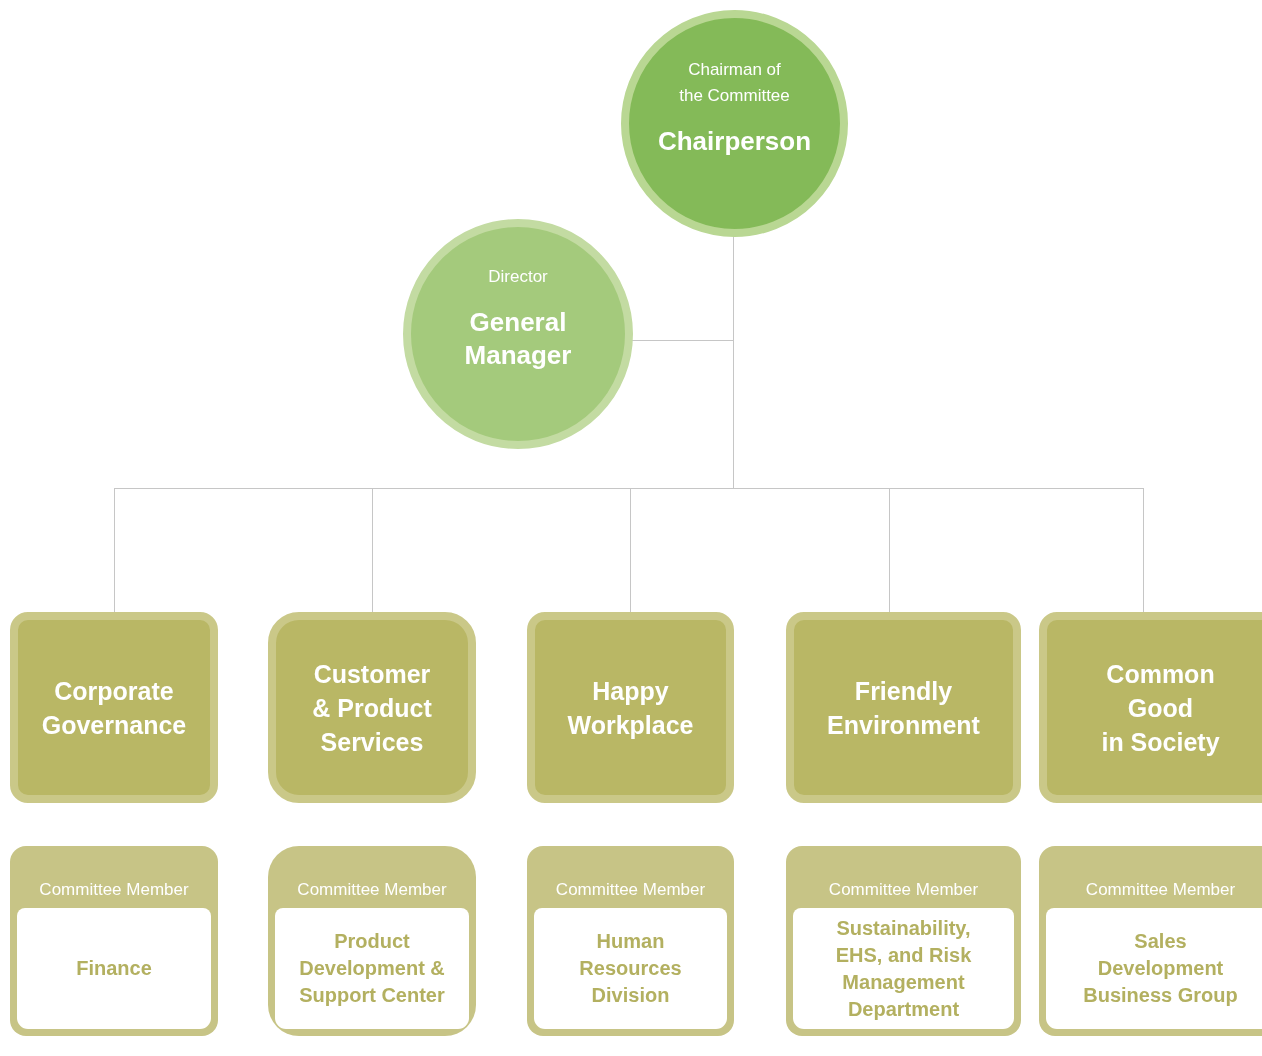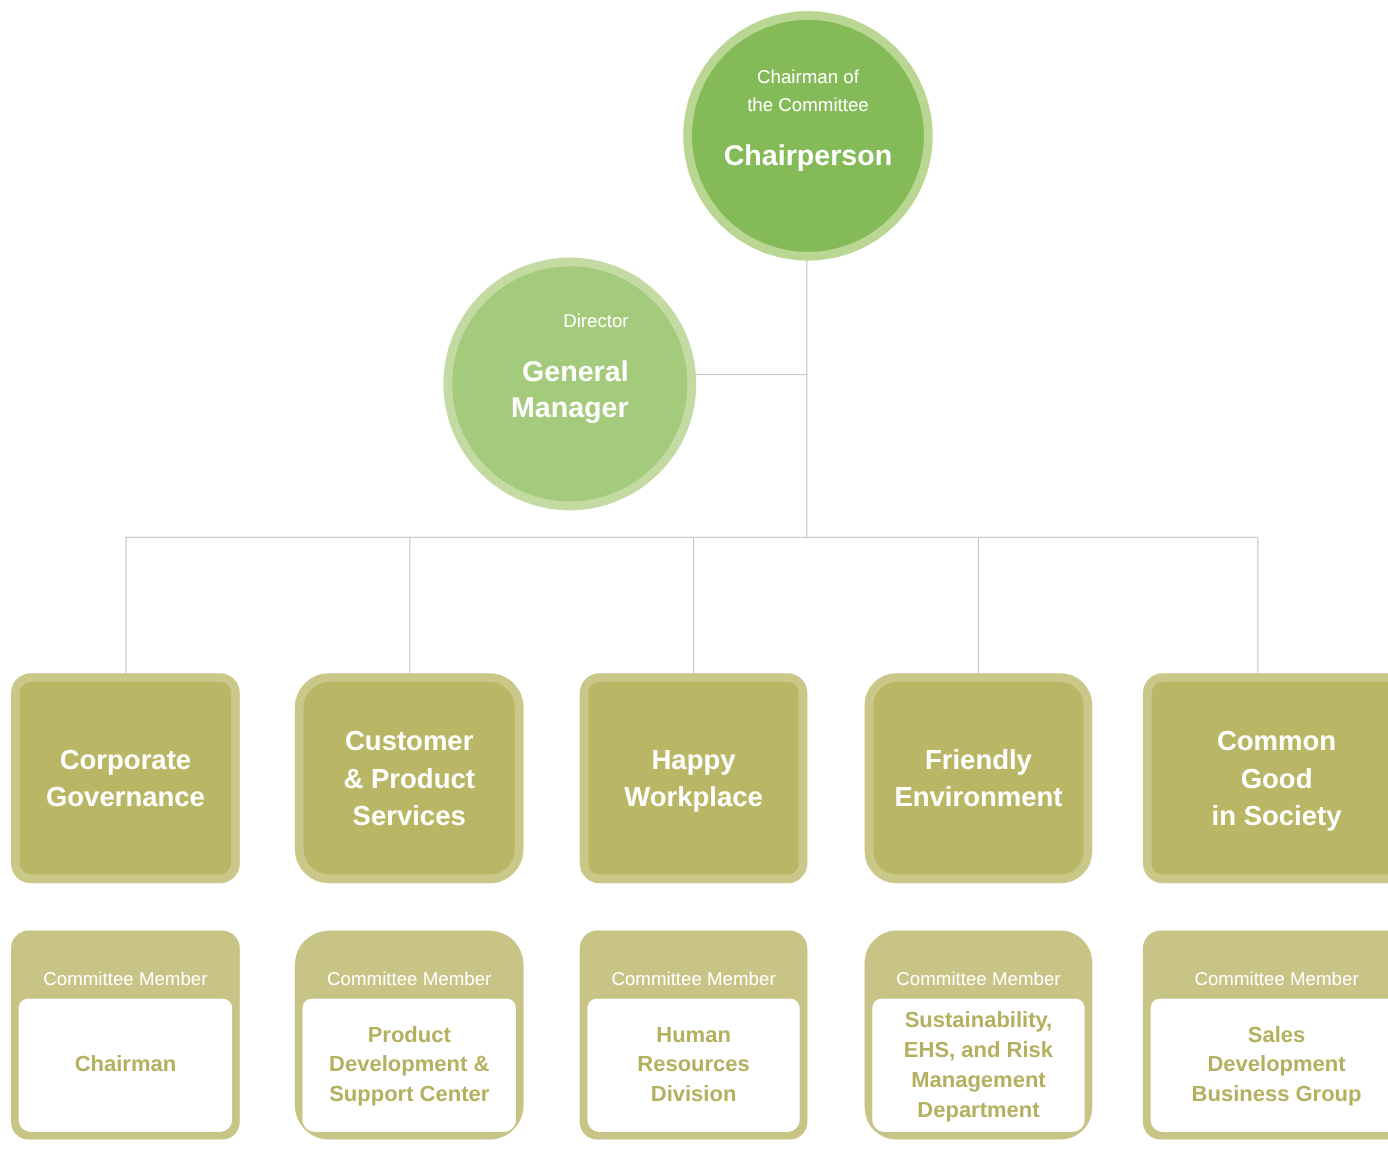--- a/index.html
+++ b/index.html
@@ -17,22 +17,22 @@
   
   .line{position:absolute;background:var(--connector);}
   .line.v{width:1px;}
   .line.h{height:1px;}
 
   
   .circle{position:absolute;border-radius:50%;display:flex;flex-direction:column;
           align-items:center;justify-content:center;text-align:center;color:var(--text-on-fill);}
   .circle.root{left:621px;top:10px;width:211px;height:211px;
           background:var(--root-fill);border:8px solid var(--root-ring);}
-  .circle.assistant{left:403px;top:234px;width:214px;height:214px;
-          background:var(--assistant-fill);border:8px solid var(--assistant-ring);text-align:right;}
+  .circle.assistant{left:403px;top:219px;width:214px;height:214px;
+          background:var(--assistant-fill);border:8px solid var(--assistant-ring);}
   .circle .inner{transform:translateY(-16px);}
   .circle .subtitle{font-size:17px;line-height:26px;white-space:pre-line;}
   .circle .title{font-size:26px;line-height:33px;font-weight:bold;margin-top:16px;white-space:pre-line;}
 
   
   .box{position:absolute;top:612px;height:191px;box-sizing:border-box;
        background:var(--box-fill);border:8px solid var(--box-ring);border-radius:18px;
        display:flex;align-items:center;justify-content:center;text-align:center;}
   .box .box-title{color:var(--text-on-fill);font-weight:bold;font-size:25px;line-height:34px;white-space:pre-line;}
 
@@ -43,21 +43,21 @@
         padding-top:25px;box-sizing:border-box;color:var(--text-on-fill);font-size:17px;}
   .card .card-body{position:absolute;left:7px;right:7px;top:62px;bottom:7px;
         background:var(--card-body-bg);border-radius:8px 8px 11px 11px;
         display:flex;align-items:center;justify-content:center;text-align:center;
         color:var(--card-text);font-weight:bold;font-size:20px;line-height:27px;white-space:pre-line;}
 
   
   .col-0{left:10px;width:208px;}
   .col-1{left:268px;width:208px;border-radius:31px;}
   .col-2{left:527px;width:207px;}
-  .col-3{left:786px;width:207px;border-radius:29px;}
+  .col-3{left:786px;width:235px;}
   .col-4{left:1039px;width:243px;}
 </style>
 </head>
 <body>
 
 <div class="canvas">
 
   <div class="line v" style="left:733px;top:235px;height:253px;"></div>
   <div class="line h" style="left:630px;top:340px;width:104px;"></div>
   <div class="line h" style="left:114px;top:488px;width:1029px;"></div>
@@ -101,21 +101,21 @@
 Environment</div>
   </div>
   <div class="box col-4">
     <div class="box-title">Common
 Good
 in Society</div>
   </div>
 
   <div class="card col-0">
     <div class="card-header">Committee Member</div>
-    <div class="card-body">Chairman</div>
+    <div class="card-body">Finance</div>
   </div>
   <div class="card col-1">
     <div class="card-header">Committee Member</div>
     <div class="card-body">Product
 Development &amp;
 Support Center</div>
   </div>
   <div class="card col-2">
     <div class="card-header">Committee Member</div>
     <div class="card-body">Human

